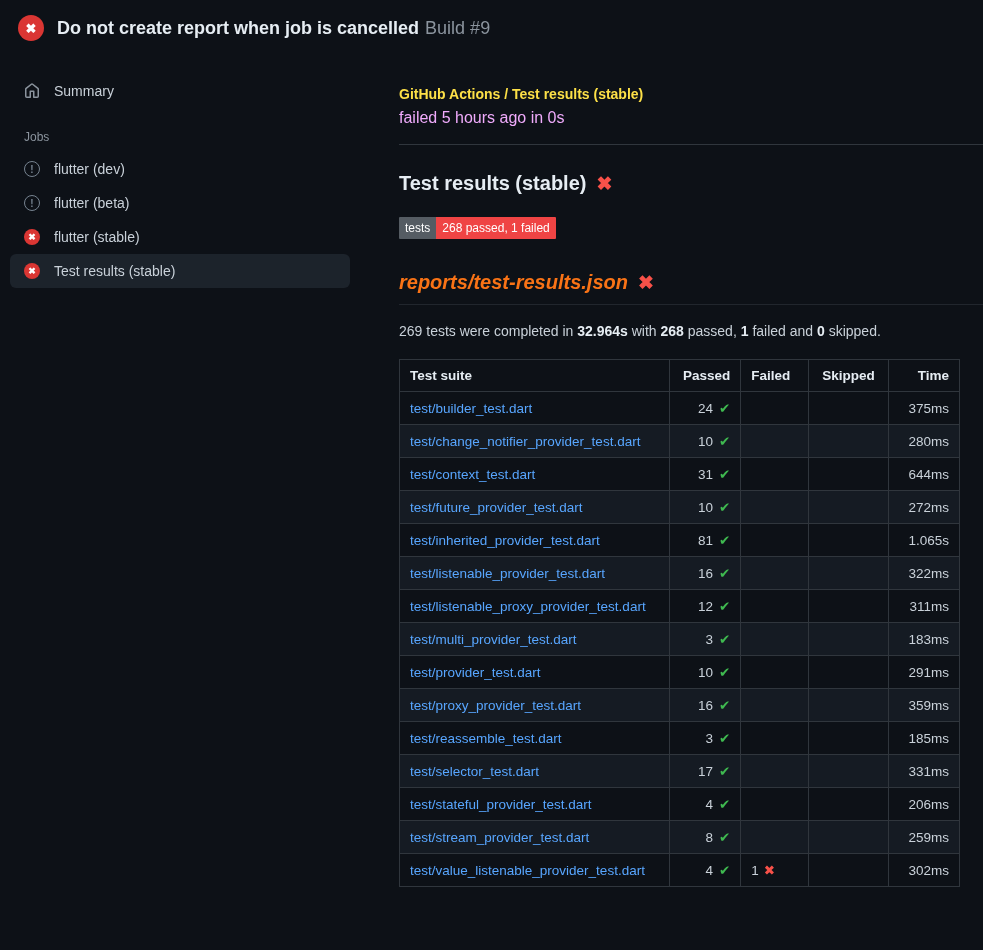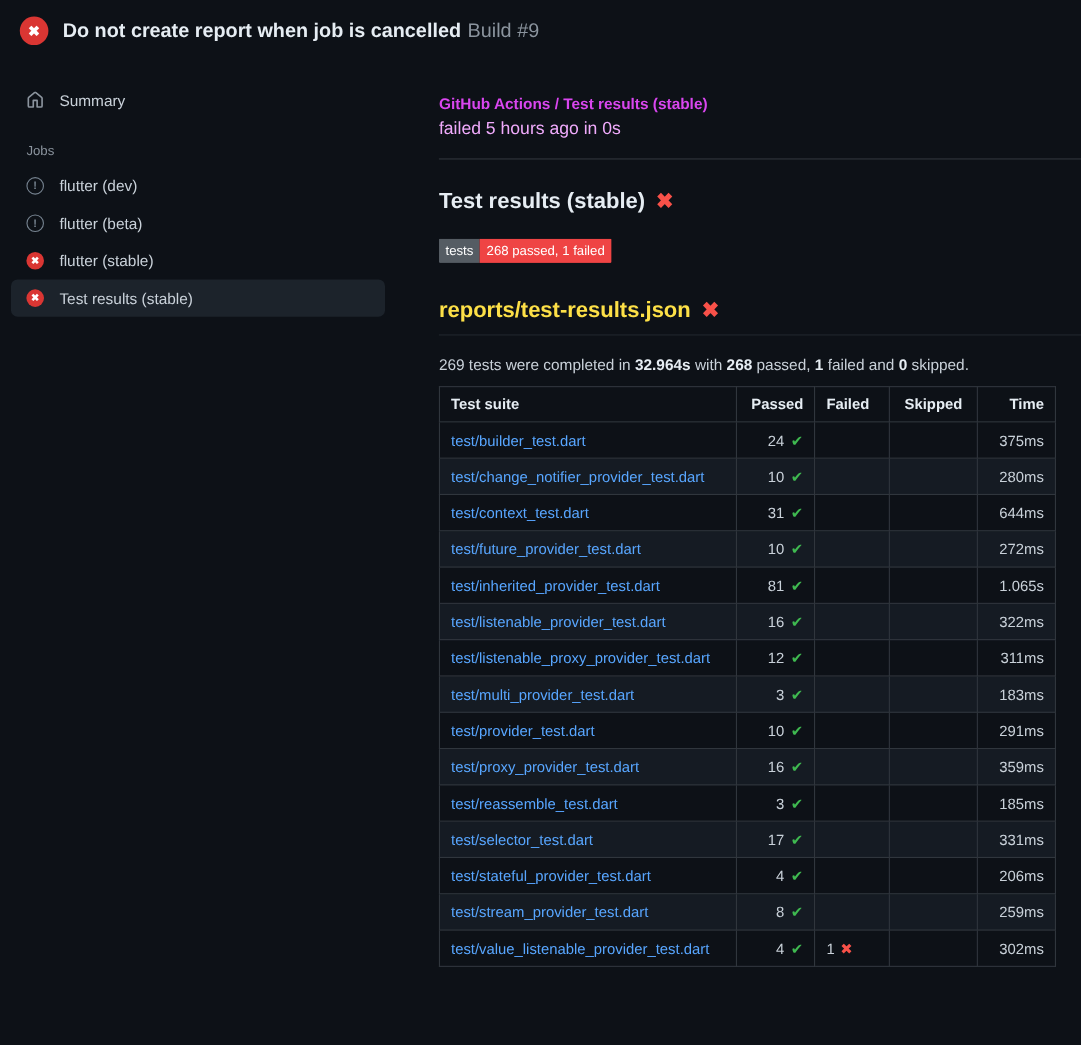--- a/index.html
+++ b/index.html
@@ -36,21 +36,21 @@
   .job-item.selected { background:#1c232b; }
   .job-icon {
     width:16px; height:16px; border-radius:50%; flex-shrink:0;
     display:inline-flex; align-items:center; justify-content:center;
   }
   .job-icon.icon-failed { background:#da3633; color:#ffffff; font-size:9px; font-weight:bold; }
   .job-icon.icon-neutral { border:1.5px solid #768390; color:#768390; font-size:10px; font-weight:bold; }
 
   
   .main { flex:1; min-width:0; padding:32px 31px 0 39px; }
-  .breadcrumb { font-weight:bold; font-size:14px; color:#d946ef; }
+  .breadcrumb { font-weight:bold; font-size:14px; color:#fde047; }
   .status-line { color:#f0abfc; font-size:16px; margin-top:7px; }
   .section-divider { border:0; border-top:1px solid #30363d; margin:17px -31px 0 0; }
 
   .section-title {
     margin-top:27px; font-size:20px; font-weight:bold; color:#e6edf3;
     display:flex; align-items:center; gap:10px;
   }
   .heading-cross { color:#f85149; font-size:19px; line-height:1; }
 
   .badge {
@@ -59,28 +59,28 @@
   }
   .badge-label { background:#555c63; padding:2px 6px; }
   .badge-value { background:#ef4444; padding:2px 6px; }
 
   .report-title {
     margin-top:32px; font-size:20px; font-weight:bold;
     display:flex; align-items:center; gap:10px;
     padding-bottom:10px; border-bottom:1px solid #21262d;
     margin-right:-31px;
   }
-  .report-title a { color:#fde047; text-decoration:none; }
+  .report-title a { color:#f97316; text-decoration:none;font-style:italic; }
 
   .summary-line { margin-top:18px; font-size:14px; color:#c9d1d9; }
   .summary-line b { color:#e6edf3; }
 
   
   table.results {
-    margin-top:12px; border-collapse:collapse; width:561px;
+    margin-top:20px; border-collapse:collapse; width:561px;
     font-size:13.5px; color:#c9d1d9;
   }
   .results th, .results td { border:1px solid #30363d; padding:8px 10px; }
   .results th { font-weight:bold; color:#e6edf3; text-align:left; white-space:nowrap; }
   .results tbody tr:nth-child(even) { background:#151b23; }
   .col-suite a { color:#58a6ff; text-decoration:none; }
   .cell-passed, th.h-passed { text-align:right; }
   .cell-failed, th.h-failed { }
   th.h-skipped { text-align:center; }
   .cell-time, th.h-time { text-align:right; }

